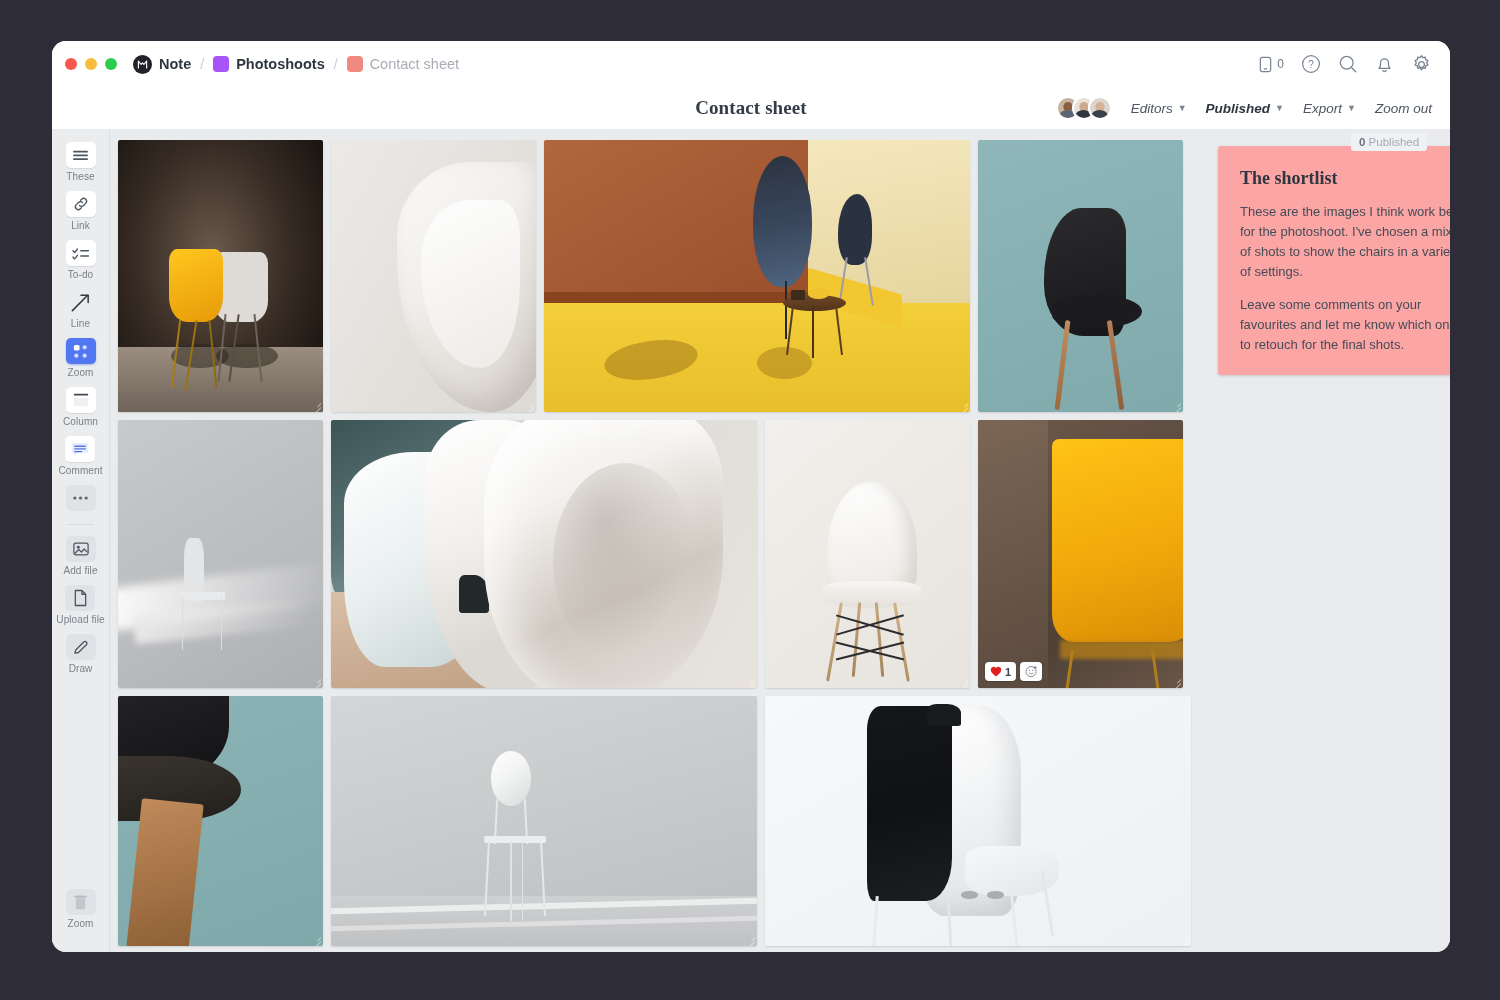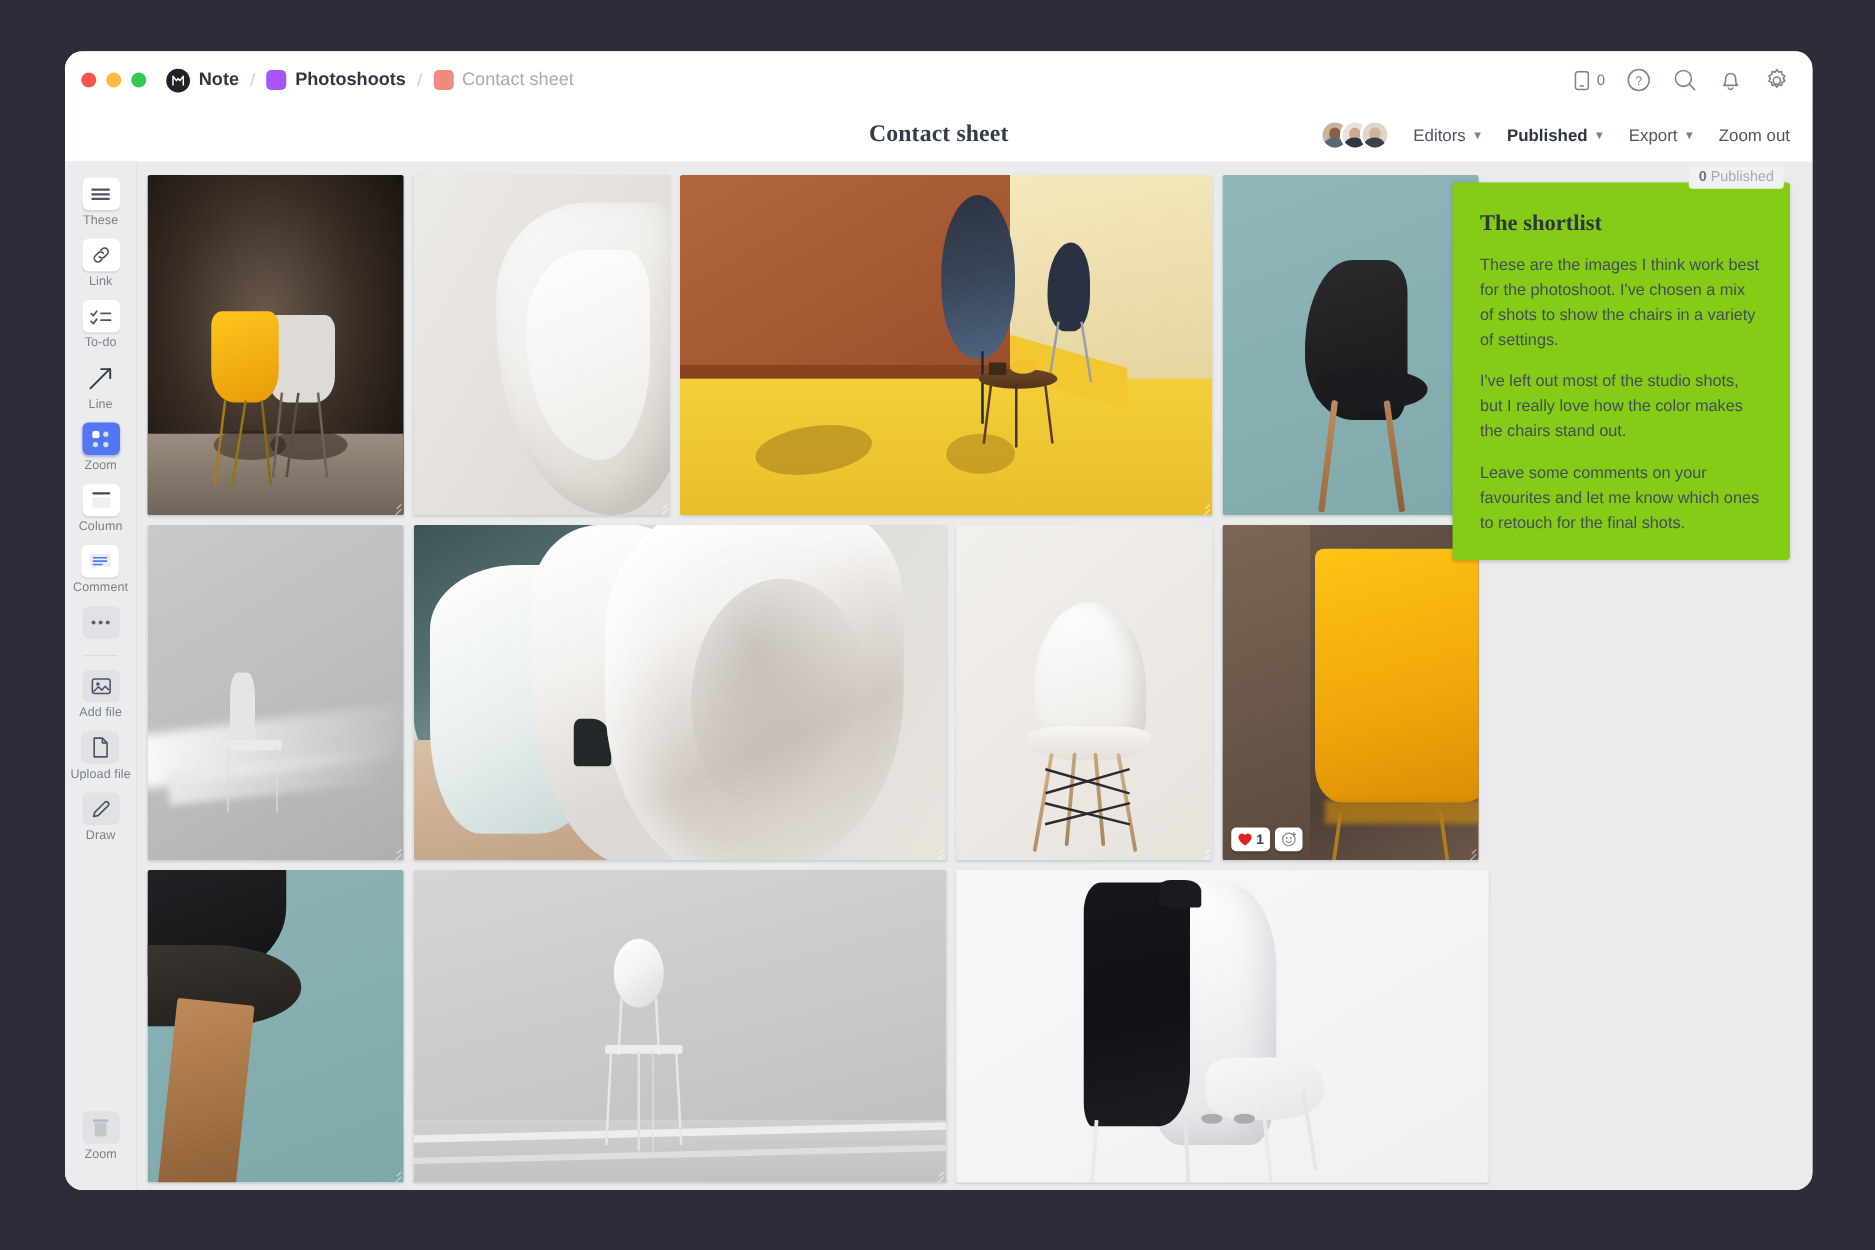--- a/index.html
+++ b/index.html
@@ -87,21 +87,21 @@
   .av .body { position:absolute; left:50%; bottom:-16%; width:84%; height:58%; transform:translateX(-50%); border-radius:50% 50% 0 0; background:#3a4250; }
   .av.a1 { background:#c9b39d; }
   .av.a1 .head { background:#8a5f44; }
   .av.a1 .body { background:#5a6576; }
   .av.a2 { background:#e9e3dc; }
   .av.a2 .head { background:#caa98c; }
   .av.a2 .body { background:#2f3640; }
   .av.a3 { background:#ded6cd; }
   .av.a3 .head { background:#d3b396; }
   .av.a3 .body { background:#39414d; }
-  .menu-item { display: flex; align-items: center; gap: 5px; cursor: pointer; white-space: nowrap; }
+  .menu-item { display: flex; align-items: center; gap: 5px; cursor: pointer; white-space: nowrap; font-style: italic; }
   .menu-item.bold { font-weight: 700; color: #2f3640; }
   .caret { font-size: 9px; color: #7b838f; }
 
   
   .body-row { flex: 1 1 auto; display: flex; min-height: 0; }
 
   
   .toolbar {
     width: 58px; background: #ebecee;
     border-right: 1px solid #dcdee1;
@@ -155,22 +155,22 @@
     box-shadow: 0 1px 2px rgba(0,0,0,.2);
   }
   .react-add {
     background: #fff; border-radius: 4px; height: 19px; width: 22px;
     display: flex; align-items: center; justify-content: center;
     box-shadow: 0 1px 2px rgba(0,0,0,.2);
   }
 
   
   .note-card {
-    position: absolute; left: 1052px; top: 16px;
-    width: 270px; background: #84cc16;
+    position: absolute; left: 1108px; top: 16px;
+    width: 270px; background: #fca5a5;
     border-radius: 3px; padding: 22px 22px 20px 22px;
     box-shadow: 0 1px 3px rgba(0,0,0,.16);
   }
   .note-title {
     font-family: "Liberation Serif", serif;
     font-weight: 700; font-size: 18px; color: #2f3640; margin-bottom: 13px;
   }
   .note-p { font-size: 13px; line-height: 20px; color: #454c56; margin-bottom: 13px; }
   .note-p:last-child { margin-bottom: 0; }
 
@@ -602,19 +602,18 @@
             <div style="position:absolute;left:52%;top:78%;width:4%;height:3%;background:#a9adb2;border-radius:50%"></div>
           </div>
           <span class="grip"></span>
         </div>
 
       </div>
 
       <div class="note-card">
         <div class="note-title">The shortlist</div>
         <p class="note-p">These are the images I think work best for the photoshoot. I've chosen a mix of shots to show the chairs in a variety of settings.</p>
-        <p class="note-p">I've left out most of the studio shots, but I really love how the color makes the chairs stand out.</p>
         <p class="note-p">Leave some comments on your favourites and let me know which ones to retouch for the final shots.</p>
       </div>
 
     </div>
   </div>
 </div>
 
 </body></html>

